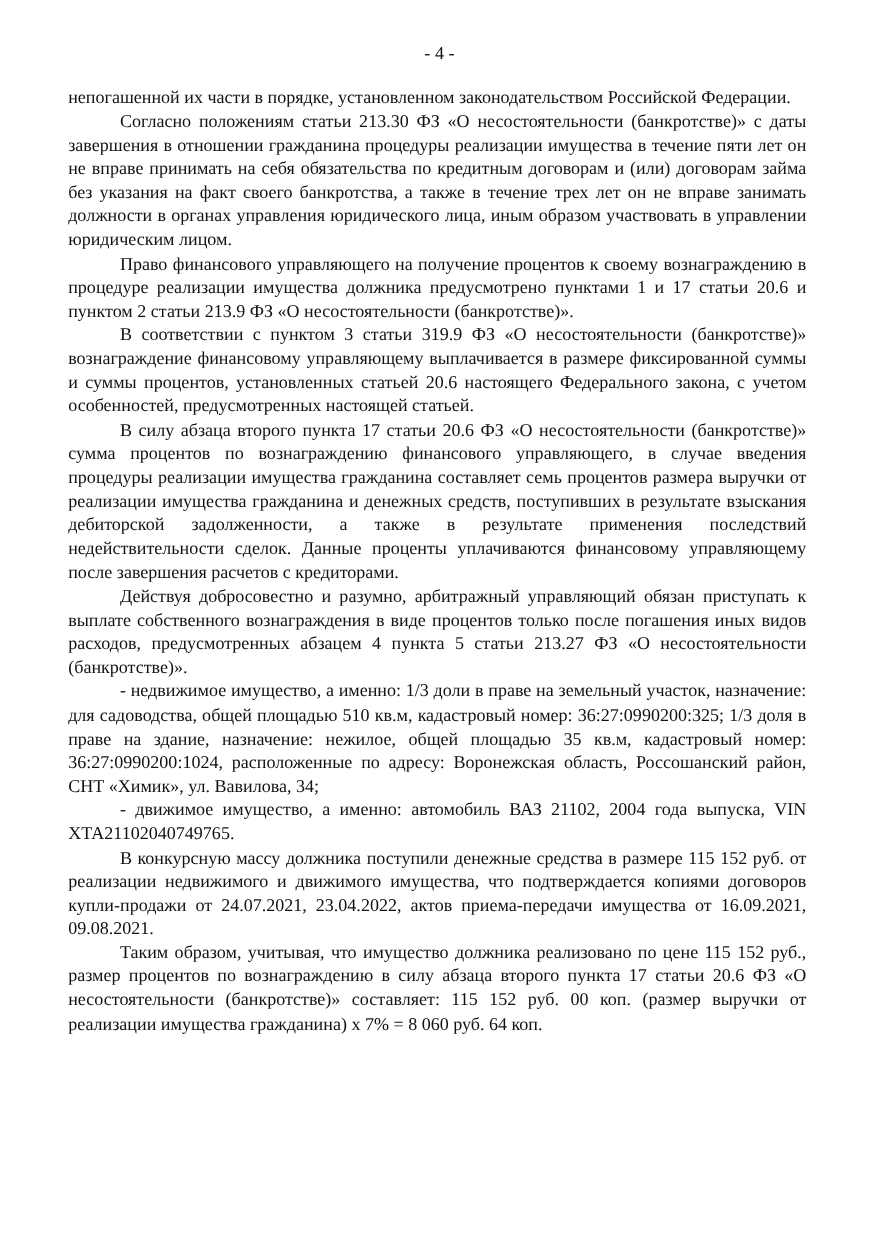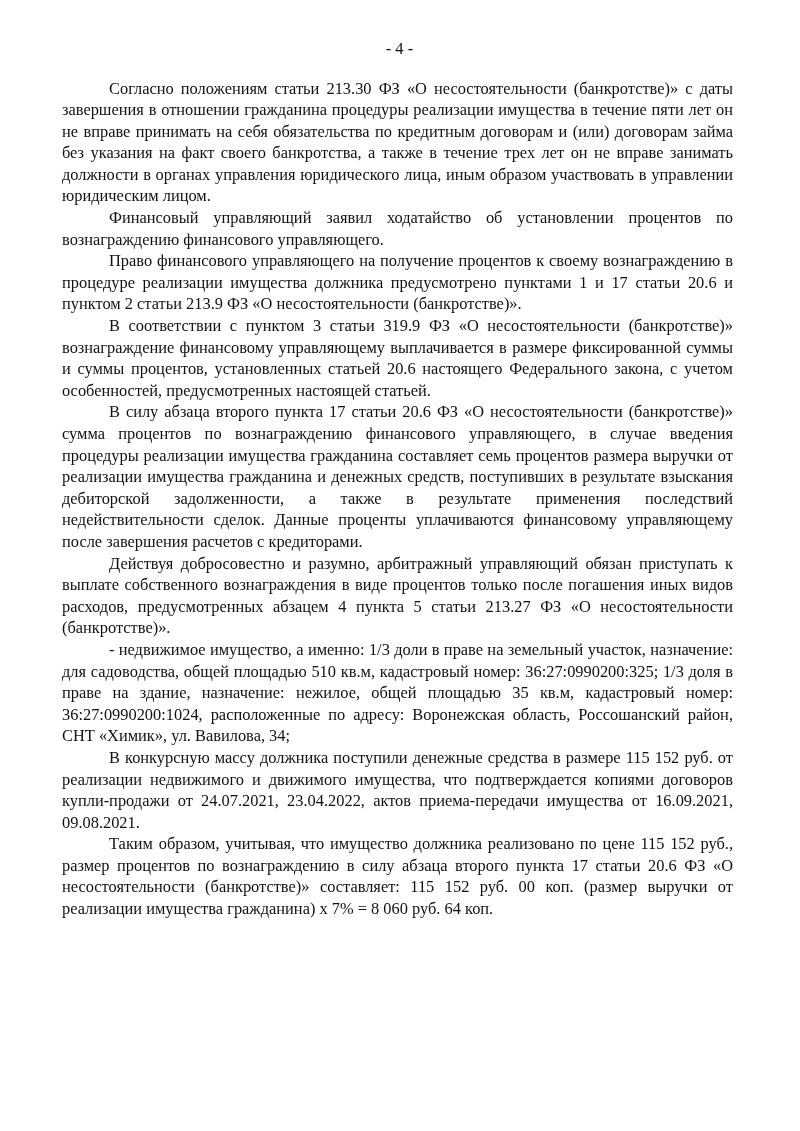--- a/index.html
+++ b/index.html
@@ -39,22 +39,23 @@
     .para.indent {
       text-indent: 47px;
     }
   </style>
 </head>
 <body>
 
 <div class="page">
   <div class="page-number">- 4 -</div>
 
+  <p class="para">непогашенной их части в порядке, установленном законодательством Российской Федерации.</p>
   <p class="para indent">Согласно положениям статьи 213.30 ФЗ «О несостоятельности (банкротстве)» с даты завершения в отношении гражданина процедуры реализации имущества в течение пяти лет он не вправе принимать на себя обязательства по кредитным договорам и (или) договорам займа без указания на факт своего банкротства, а также в течение трех лет он не вправе занимать должности в органах управления юридического лица, иным образом участвовать в управлении юридическим лицом.</p>
-  <p class="para indent">Финансовый управляющий заявил ходатайство об установлении процентов по вознаграждению финансового управляющего.</p>
   <p class="para indent">Право финансового управляющего на получение процентов к своему вознаграждению в процедуре реализации имущества должника предусмотрено пунктами 1 и 17 статьи 20.6 и пунктом 2 статьи 213.9 ФЗ «О несостоятельности (банкротстве)».</p>
   <p class="para indent">В соответствии с пунктом 3 статьи 319.9 ФЗ «О несостоятельности (банкротстве)» вознаграждение финансовому управляющему выплачивается в размере фиксированной суммы и суммы процентов, установленных статьей 20.6 настоящего Федерального закона, с учетом особенностей, предусмотренных настоящей статьей.</p>
   <p class="para indent">В силу абзаца второго пункта 17 статьи 20.6 ФЗ «О несостоятельности (банкротстве)» сумма процентов по вознаграждению финансового управляющего, в случае введения процедуры реализации имущества гражданина составляет семь процентов размера выручки от реализации имущества гражданина и денежных средств, поступивших в результате взыскания дебиторской задолженности, а также в результате применения последствий недействительности сделок. Данные проценты уплачиваются финансовому управляющему после завершения расчетов с кредиторами.</p>
   <p class="para indent">Действуя добросовестно и разумно, арбитражный управляющий обязан приступать к выплате собственного вознаграждения в виде процентов только после погашения иных видов расходов, предусмотренных абзацем 4 пункта 5 статьи 213.27 ФЗ «О несостоятельности (банкротстве)».</p>
   <p class="para indent">- недвижимое имущество, а именно: 1/3 доли в праве на земельный участок, назначение: для садоводства, общей площадью 510 кв.м, кадастровый номер: 36:27:0990200:325; 1/3 доля в праве на здание, назначение: нежилое, общей площадью 35 кв.м, кадастровый номер: 36:27:0990200:1024, расположенные по адресу: Воронежская область, Россошанский район, СНТ «Химик», ул. Вавилова, 34;</p>
+  <p class="para indent">- движимое имущество, а именно: автомобиль ВАЗ 21102, 2004 года выпуска, VIN ХТА21102040749765.</p>
   <p class="para indent">В конкурсную массу должника поступили денежные средства в размере 115 152 руб. от реализации недвижимого и движимого имущества, что подтверждается копиями договоров купли-продажи от 24.07.2021, 23.04.2022, актов приема-передачи имущества от 16.09.2021, 09.08.2021.</p>
   <p class="para indent">Таким образом, учитывая, что имущество должника реализовано по цене 115 152 руб., размер процентов по вознаграждению в силу абзаца второго пункта 17 статьи 20.6 ФЗ «О несостоятельности (банкротстве)» составляет: 115 152 руб. 00 коп. (размер выручки от реализации имущества гражданина) х 7% = 8 060 руб. 64 коп.</p>
 </div>
 
 </body></html>

